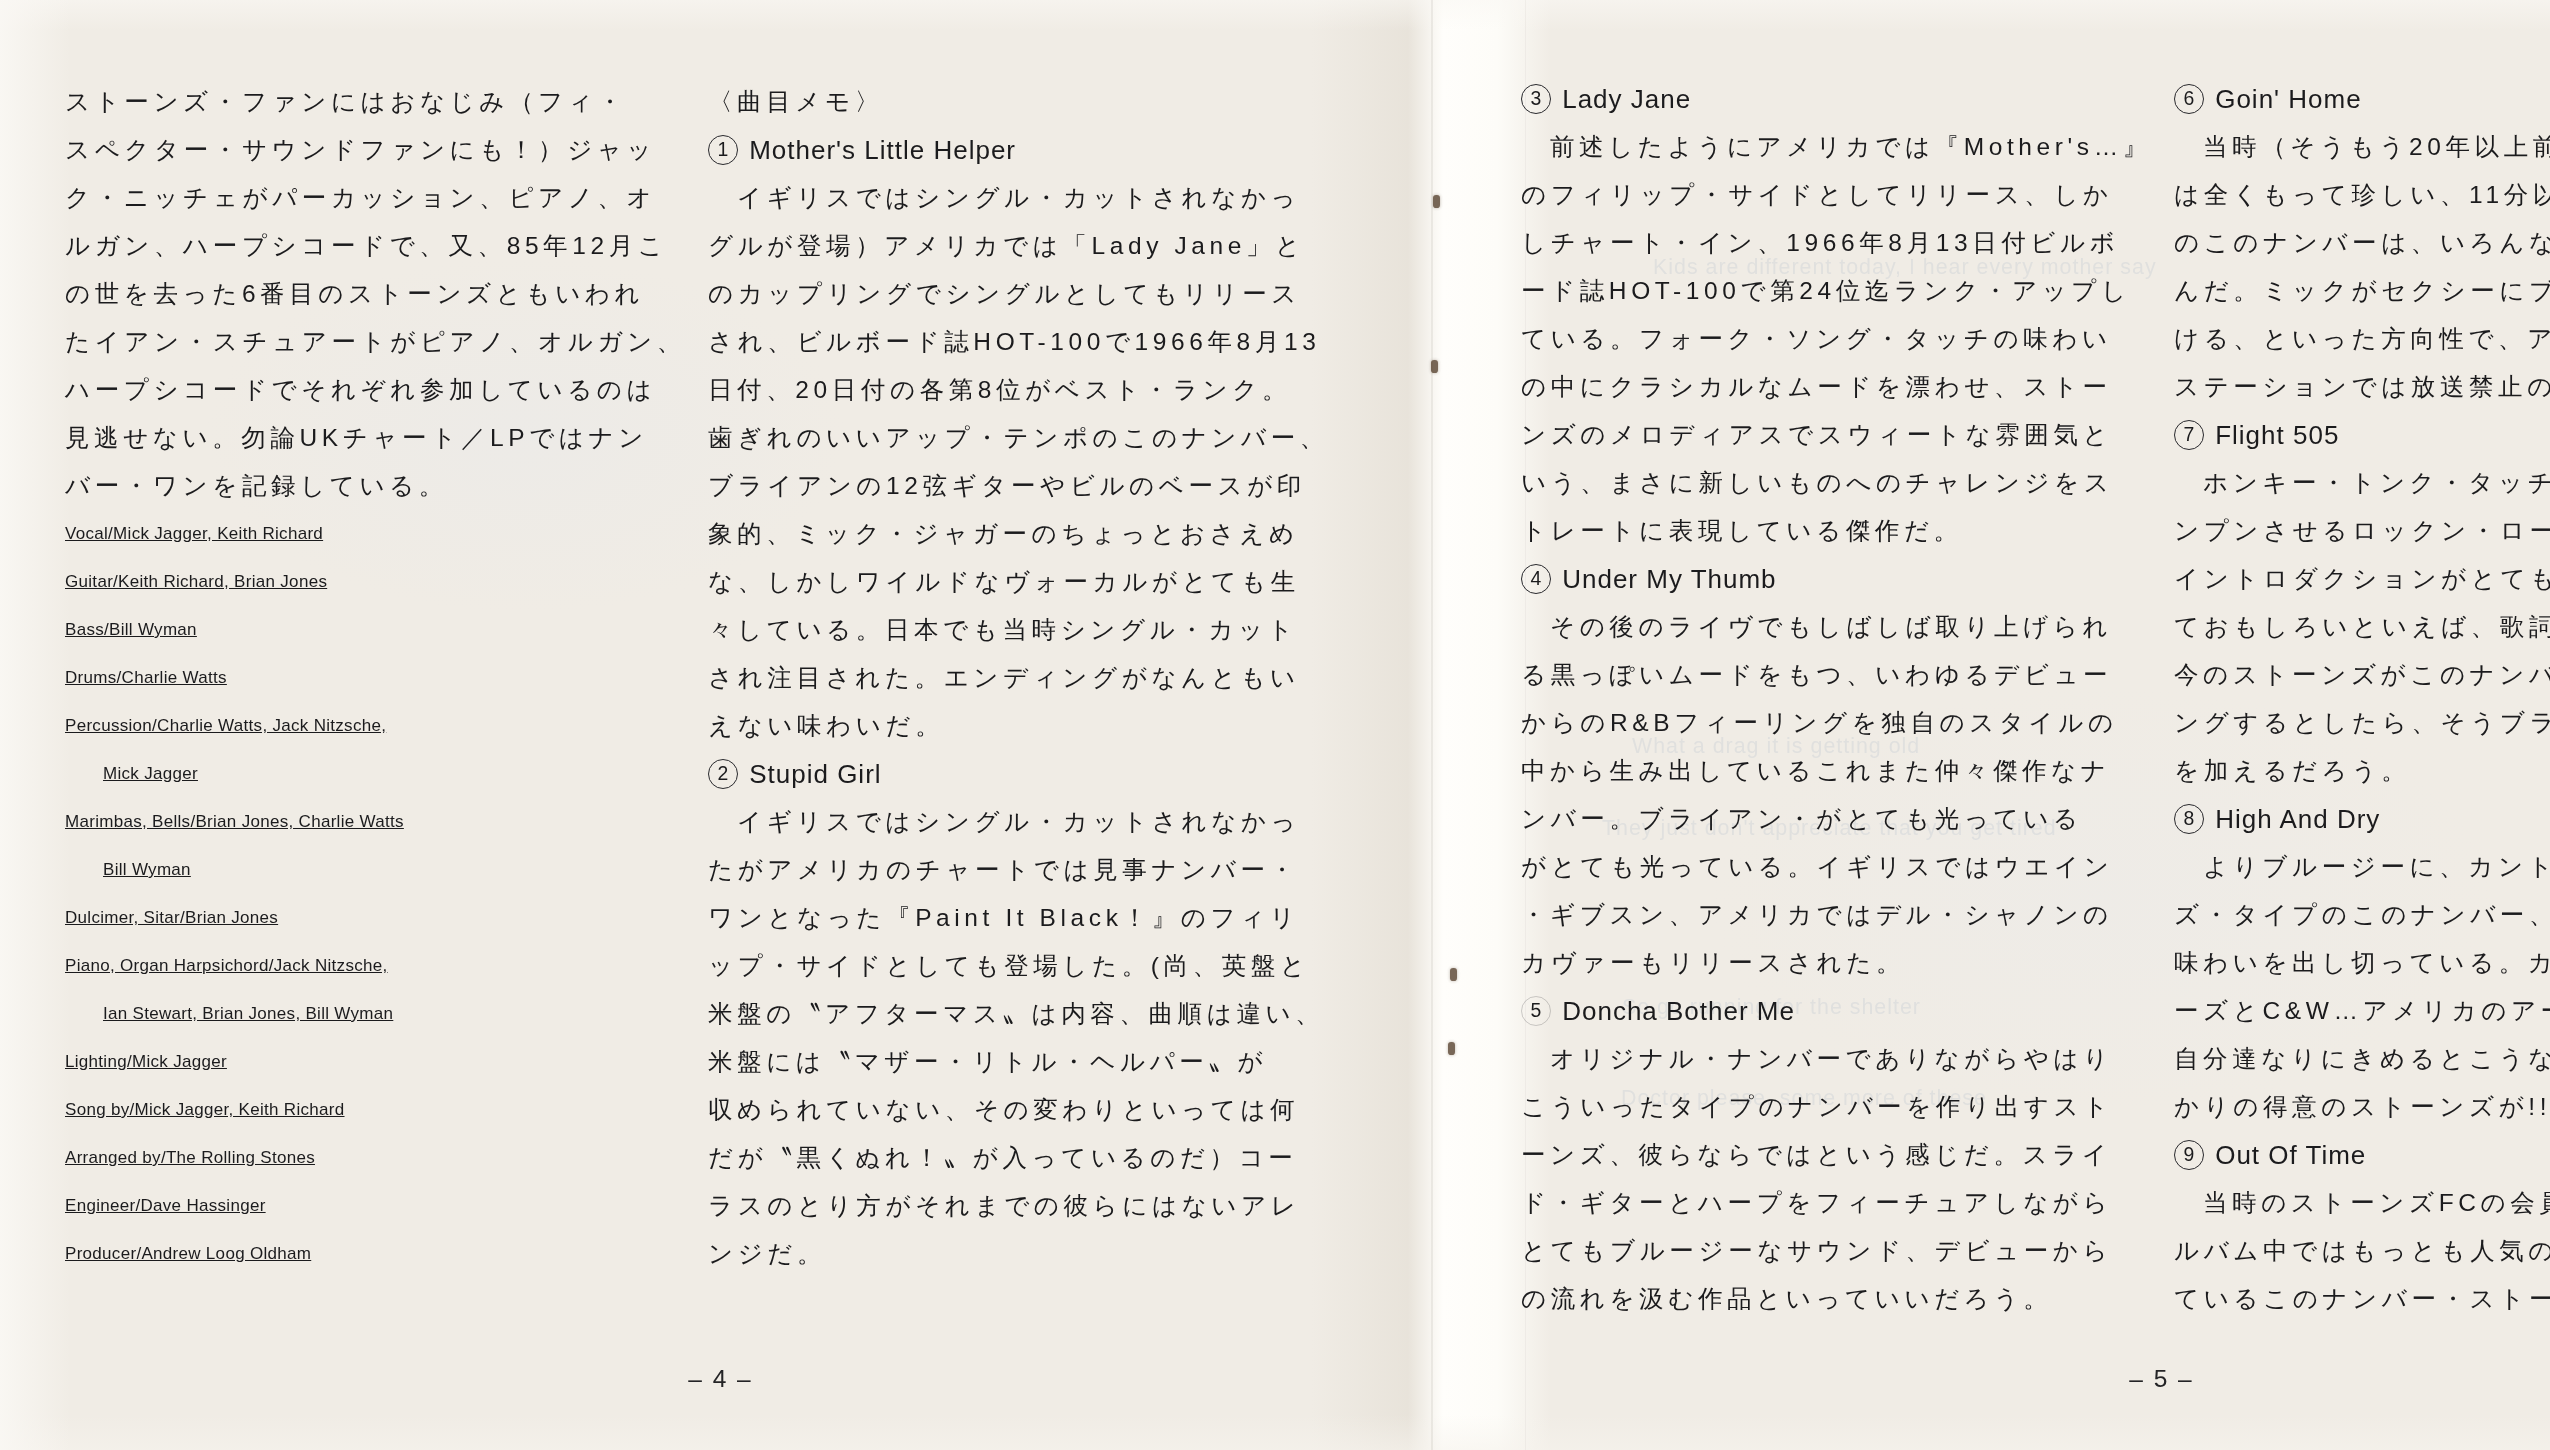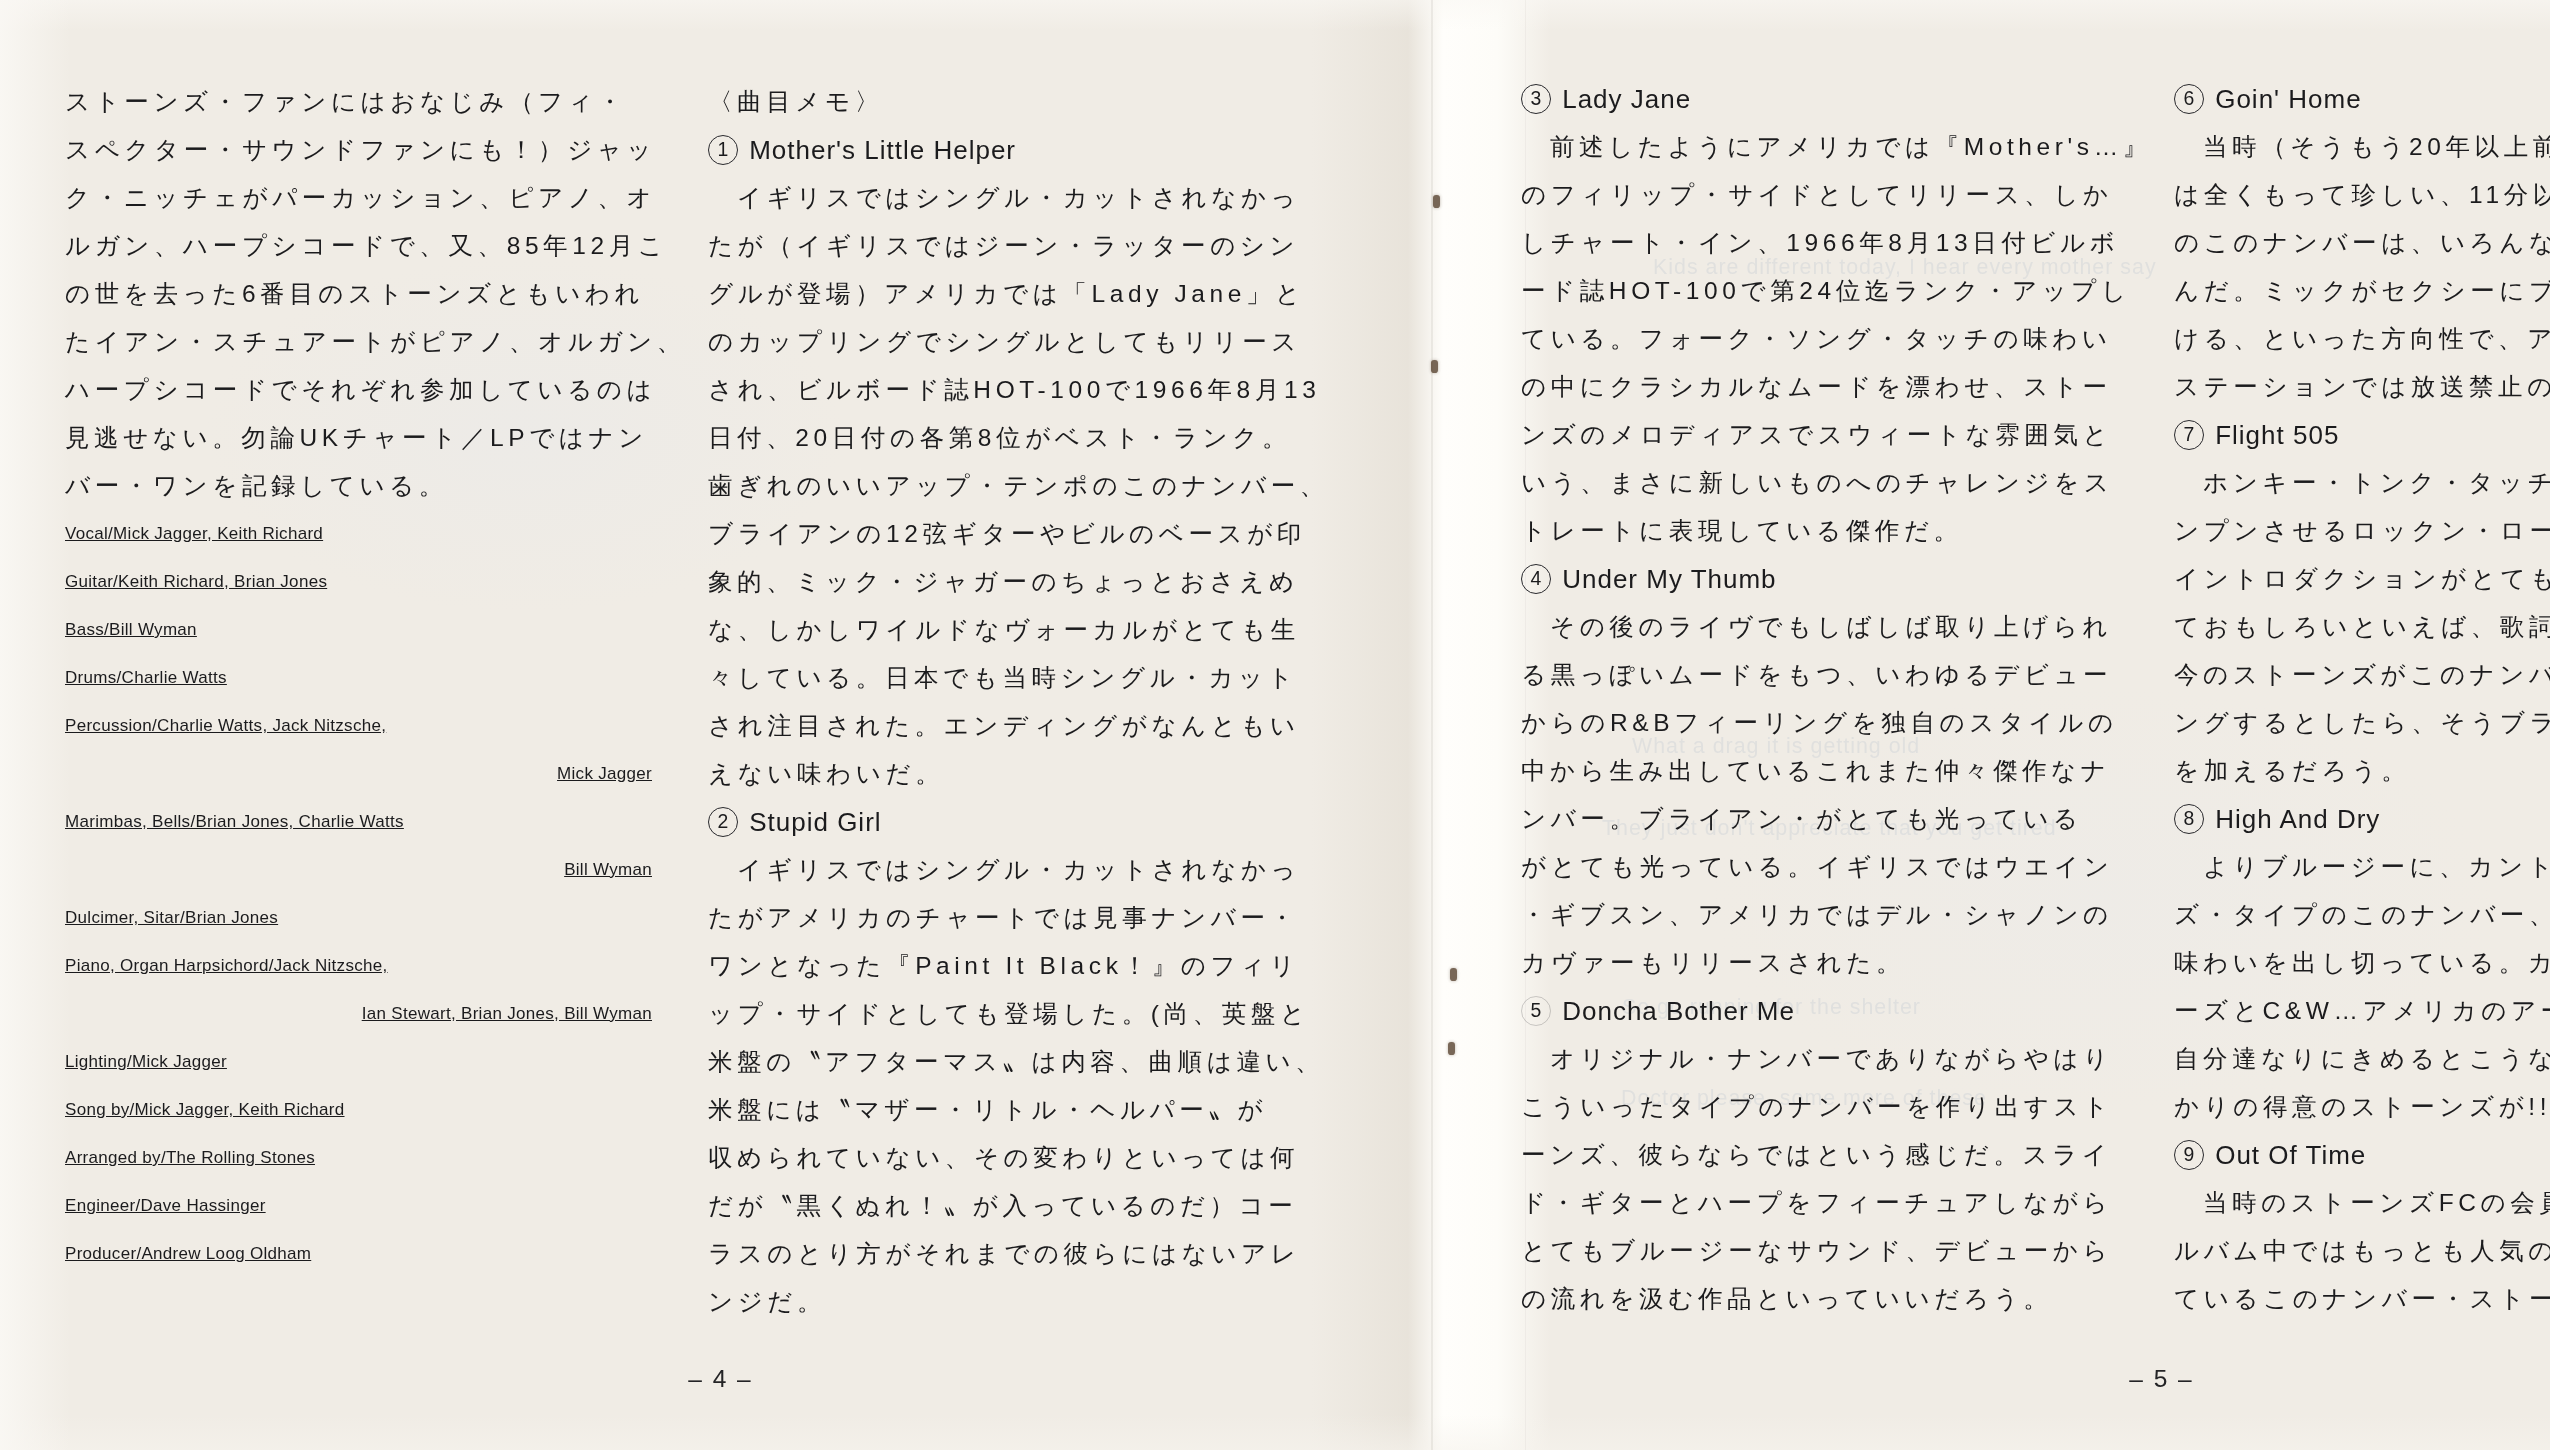--- a/index.html
+++ b/index.html
@@ -28,21 +28,21 @@
   .crease{position:absolute;top:0;bottom:0;width:1.5px;background:rgba(120,110,95,.10);}
   .crease.c1{left:1431px;}
   .crease.c2{left:1525px;width:1px;background:rgba(120,110,95,.06);}
   .staple{position:absolute;width:7.1px;height:13.3px;border-radius:3.1px;
     background:#57422f;box-shadow:0 0 3.1px rgba(87,66,47,.5);opacity:.8;}
   .column{position:absolute;}
   .line{height:48px;line-height:48px;white-space:nowrap;}
   .jp,.jp-indent{font-size:24.5px;letter-spacing:4.6px;}
   .jp-indent{padding-left:29px;}
   .credit{font-size:17px;letter-spacing:0.3px;font-weight:400;text-decoration:underline;}
-  .credit-cont{padding-left:38px;text-align:right;}
+  .credit-cont{padding-left:38px;}
   .line.header{display:flex;align-items:center;}
   .tracknum{
     box-sizing:border-box;flex:0 0 auto;
     width:30px;height:30px;border:1.5px solid #2a2a2e;border-radius:50%;
     text-align:center;line-height:26.5px;font-size:19.4px;letter-spacing:0;
   }
   .tracknum.faint{border-color:rgba(42,42,46,.22);}
   .tracktitle{font-size:26px;letter-spacing:1px;padding-left:11.2px;}
   .page-number{
     position:absolute;width:153px;text-align:center;
@@ -102,21 +102,20 @@
         <div class="line credit">Engineer/Dave Hassinger</div>
         <div class="line credit">Producer/Andrew Loog Oldham</div>
       </div>
     <div class="column" style="left:708px;top:78px;width:602px;">
         <div class="line jp">〈曲目メモ〉</div>
         <div class="line header">
           <span class="tracknum">1</span>
           <span class="tracktitle">Mother's Little Helper</span>
         </div>
         <div class="line jp-indent">イギリスではシングル・カットされなかっ</div>
-        <div class="line jp">たが（イギリスではジーン・ラッターのシン</div>
         <div class="line jp">グルが登場）アメリカでは「Lady Jane」と</div>
         <div class="line jp">のカップリングでシングルとしてもリリース</div>
         <div class="line jp">され、ビルボード誌HOT-100で1966年8月13</div>
         <div class="line jp">日付、20日付の各第8位がベスト・ランク。</div>
         <div class="line jp">歯ぎれのいいアップ・テンポのこのナンバー、</div>
         <div class="line jp">ブライアンの12弦ギターやビルのベースが印</div>
         <div class="line jp">象的、ミック・ジャガーのちょっとおさえめ</div>
         <div class="line jp">な、しかしワイルドなヴォーカルがとても生</div>
         <div class="line jp">々している。日本でも当時シングル・カット</div>
         <div class="line jp">され注目された。エンディングがなんともい</div>

